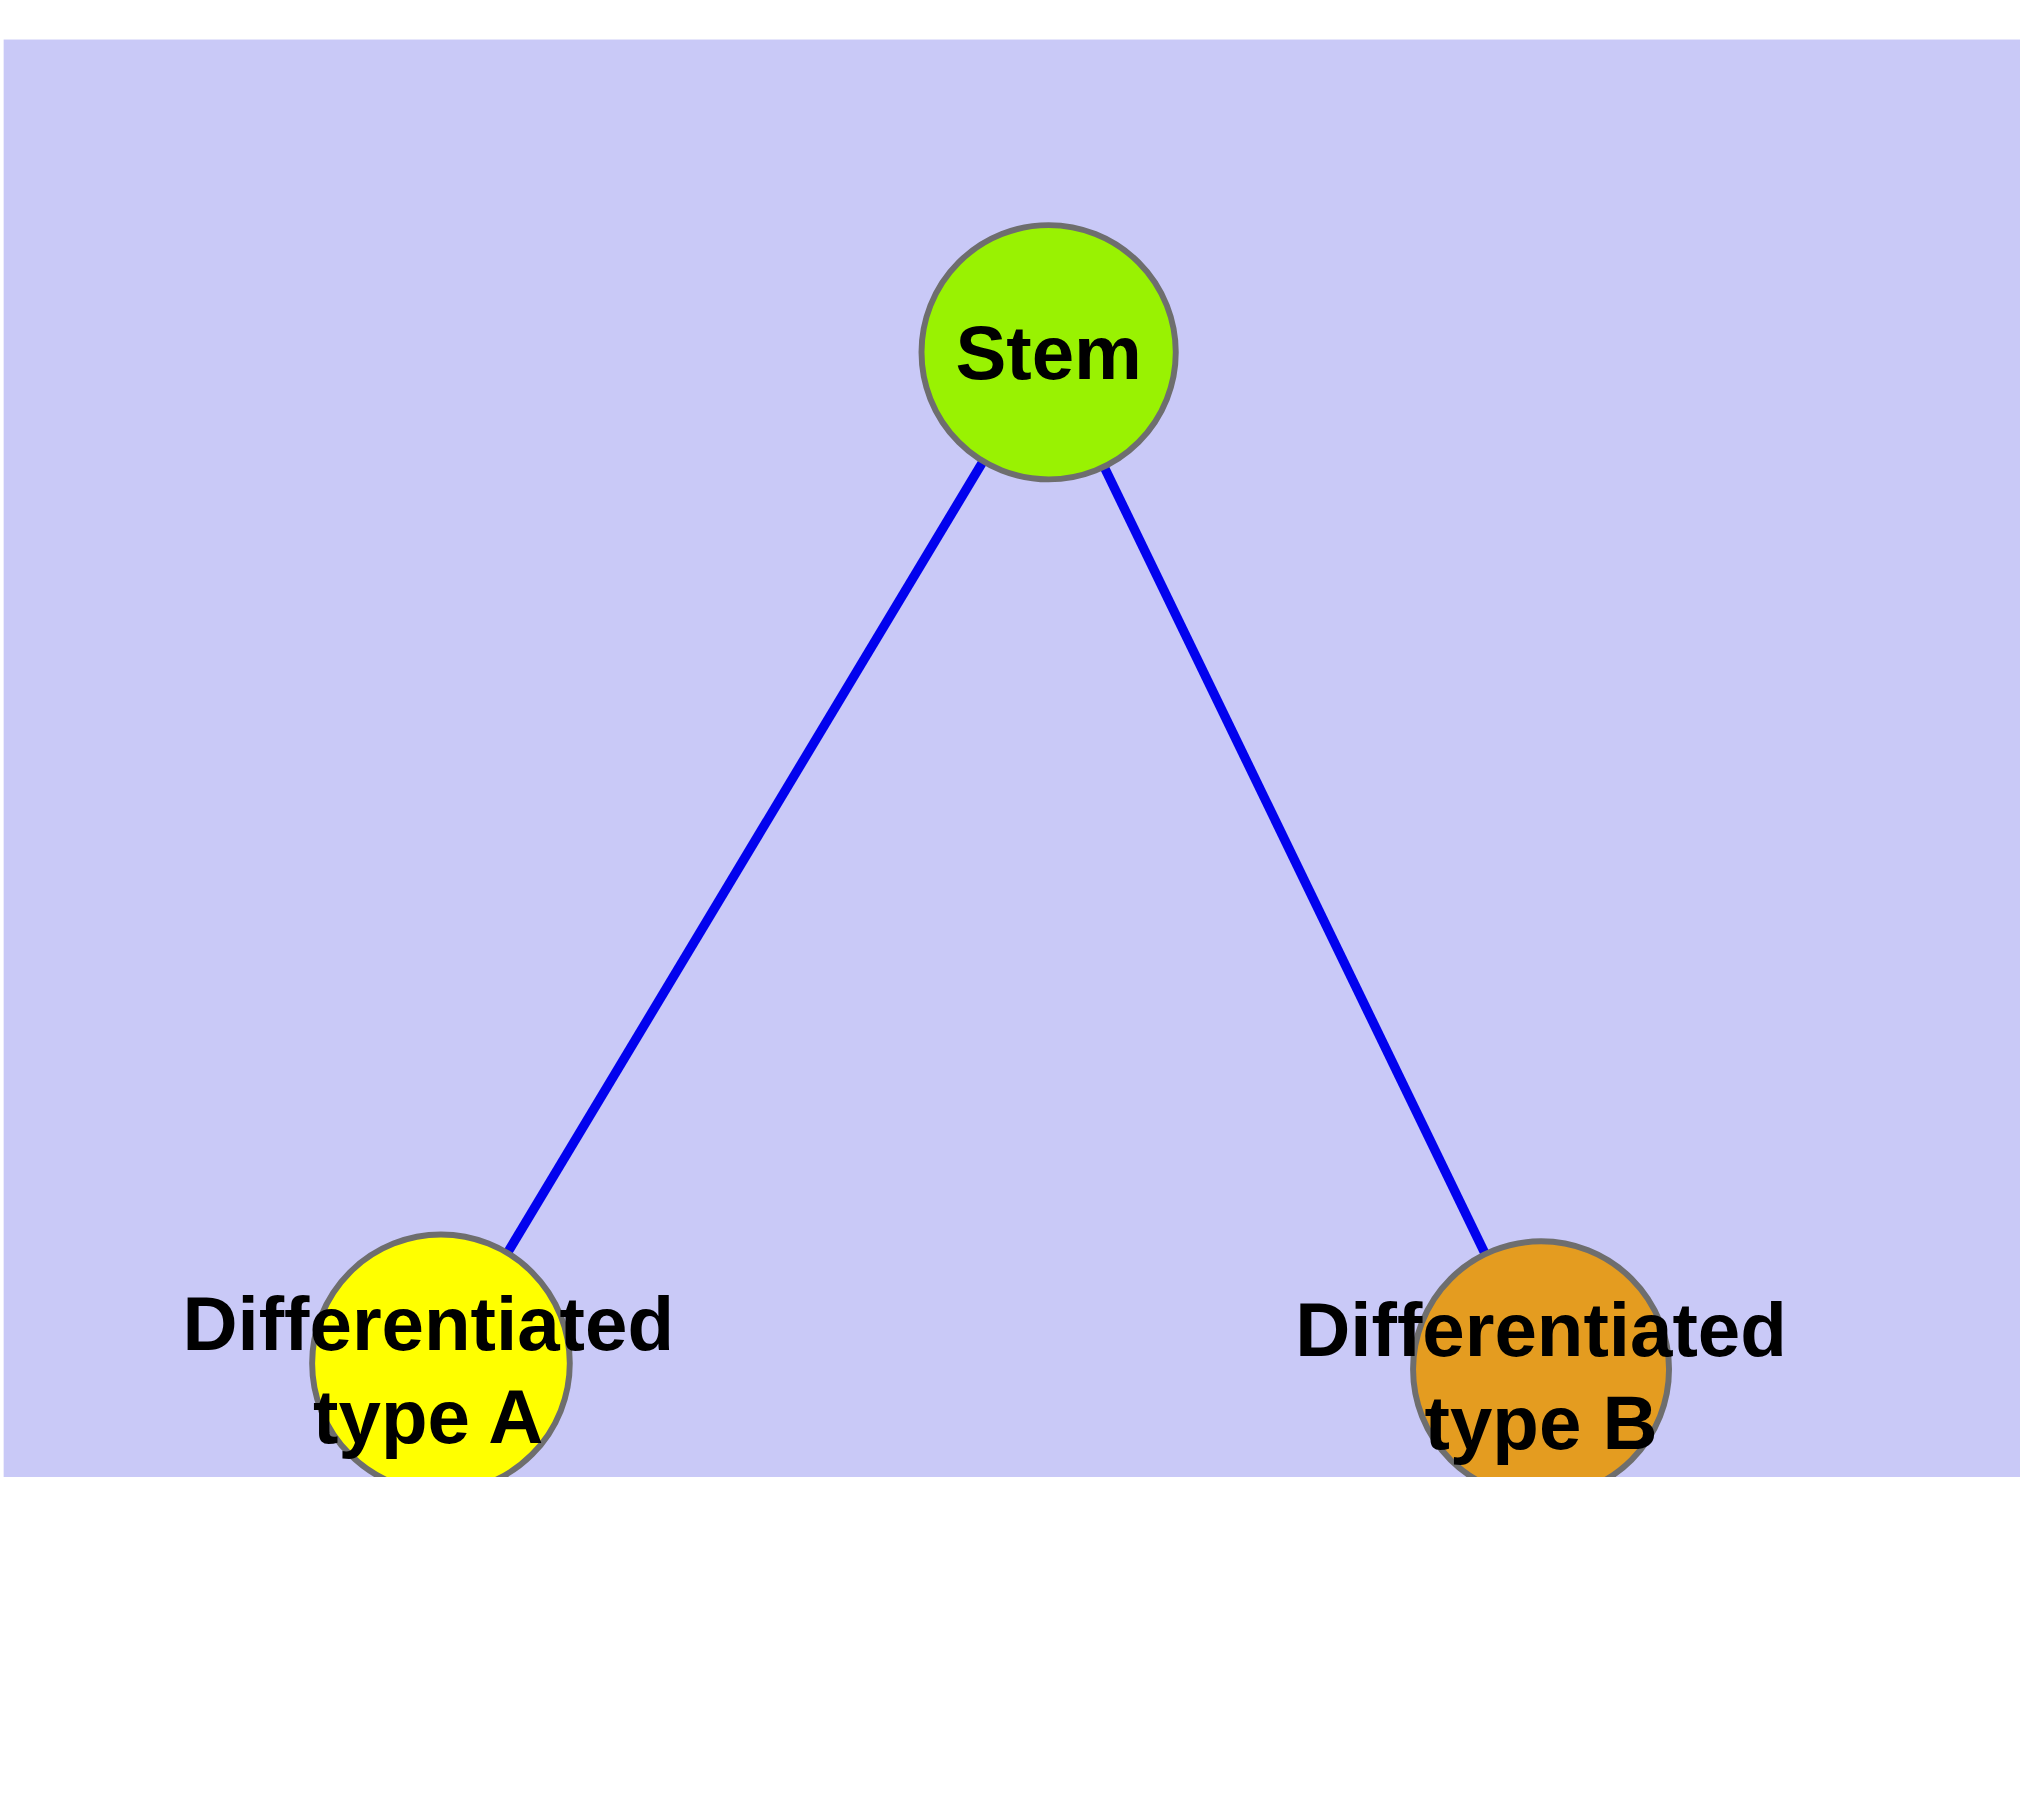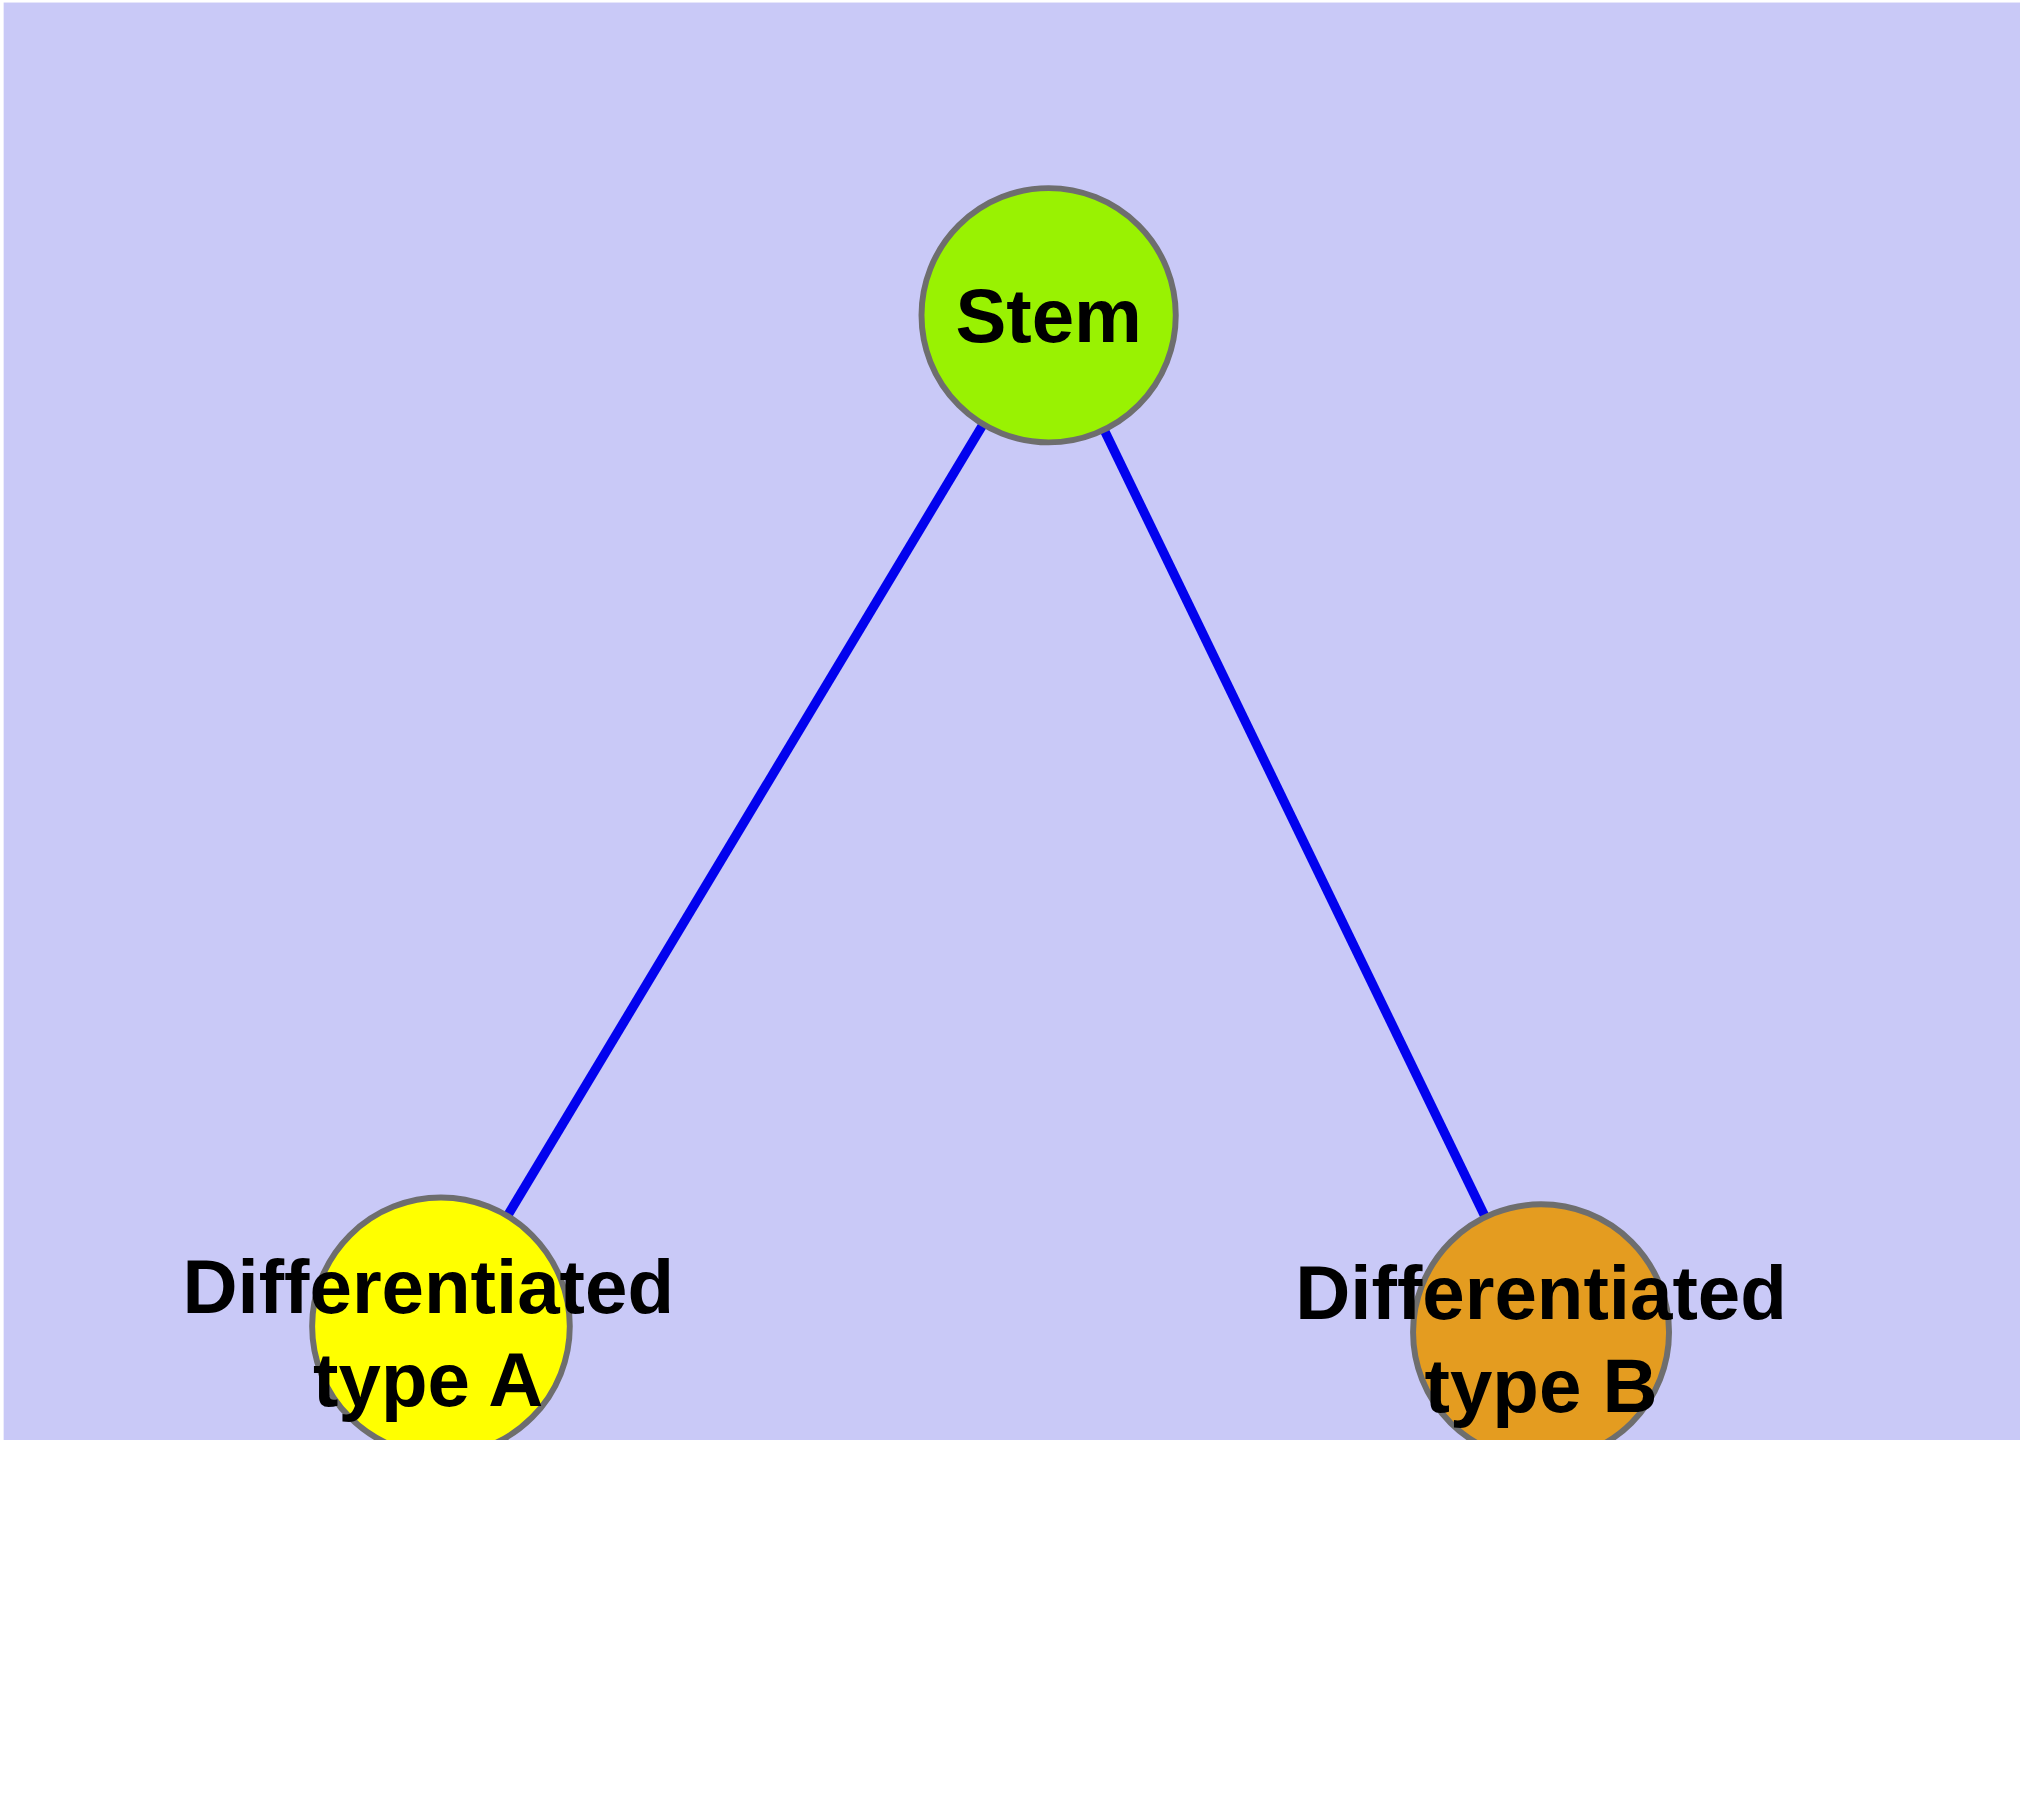--- a/index.html
+++ b/index.html
@@ -5,20 +5,21 @@
 <style>
   html, body {
     margin: 0;
     padding: 0;
     background: #ffffff;
   }
   .canvas-wrap {
     position: relative;
     width: 2021px;
     height: 1440px;
+    margin-top: 37px;
   }
   svg {
     display: block;
   }
   .node-label {
     font-family: "Liberation Sans", "DejaVu Sans", sans-serif;
     font-weight: 700;
     font-size: 90px;
   }
 </style>

